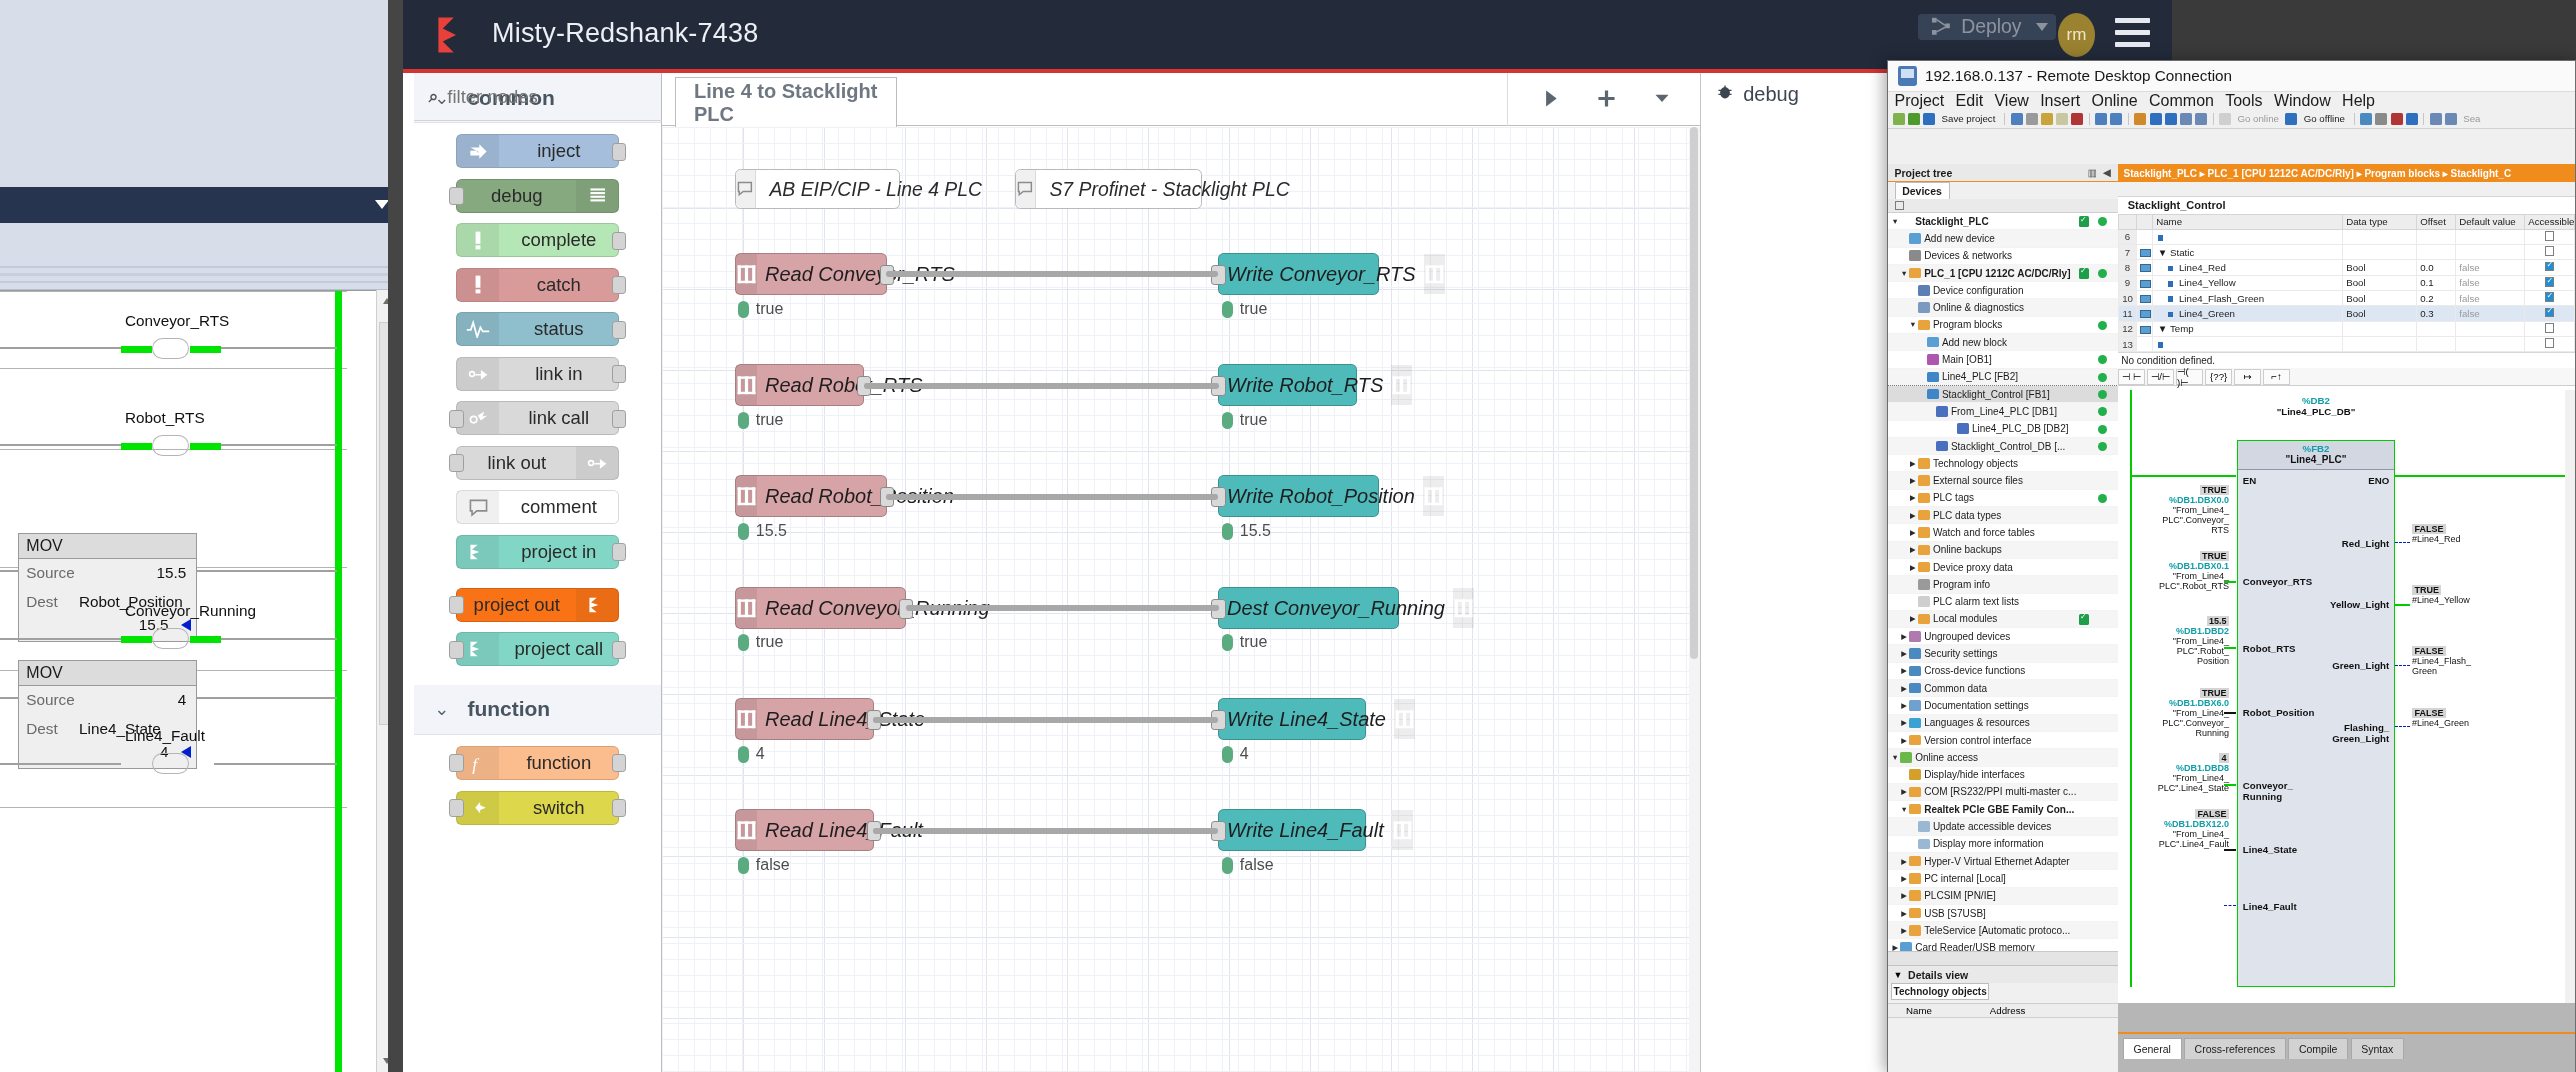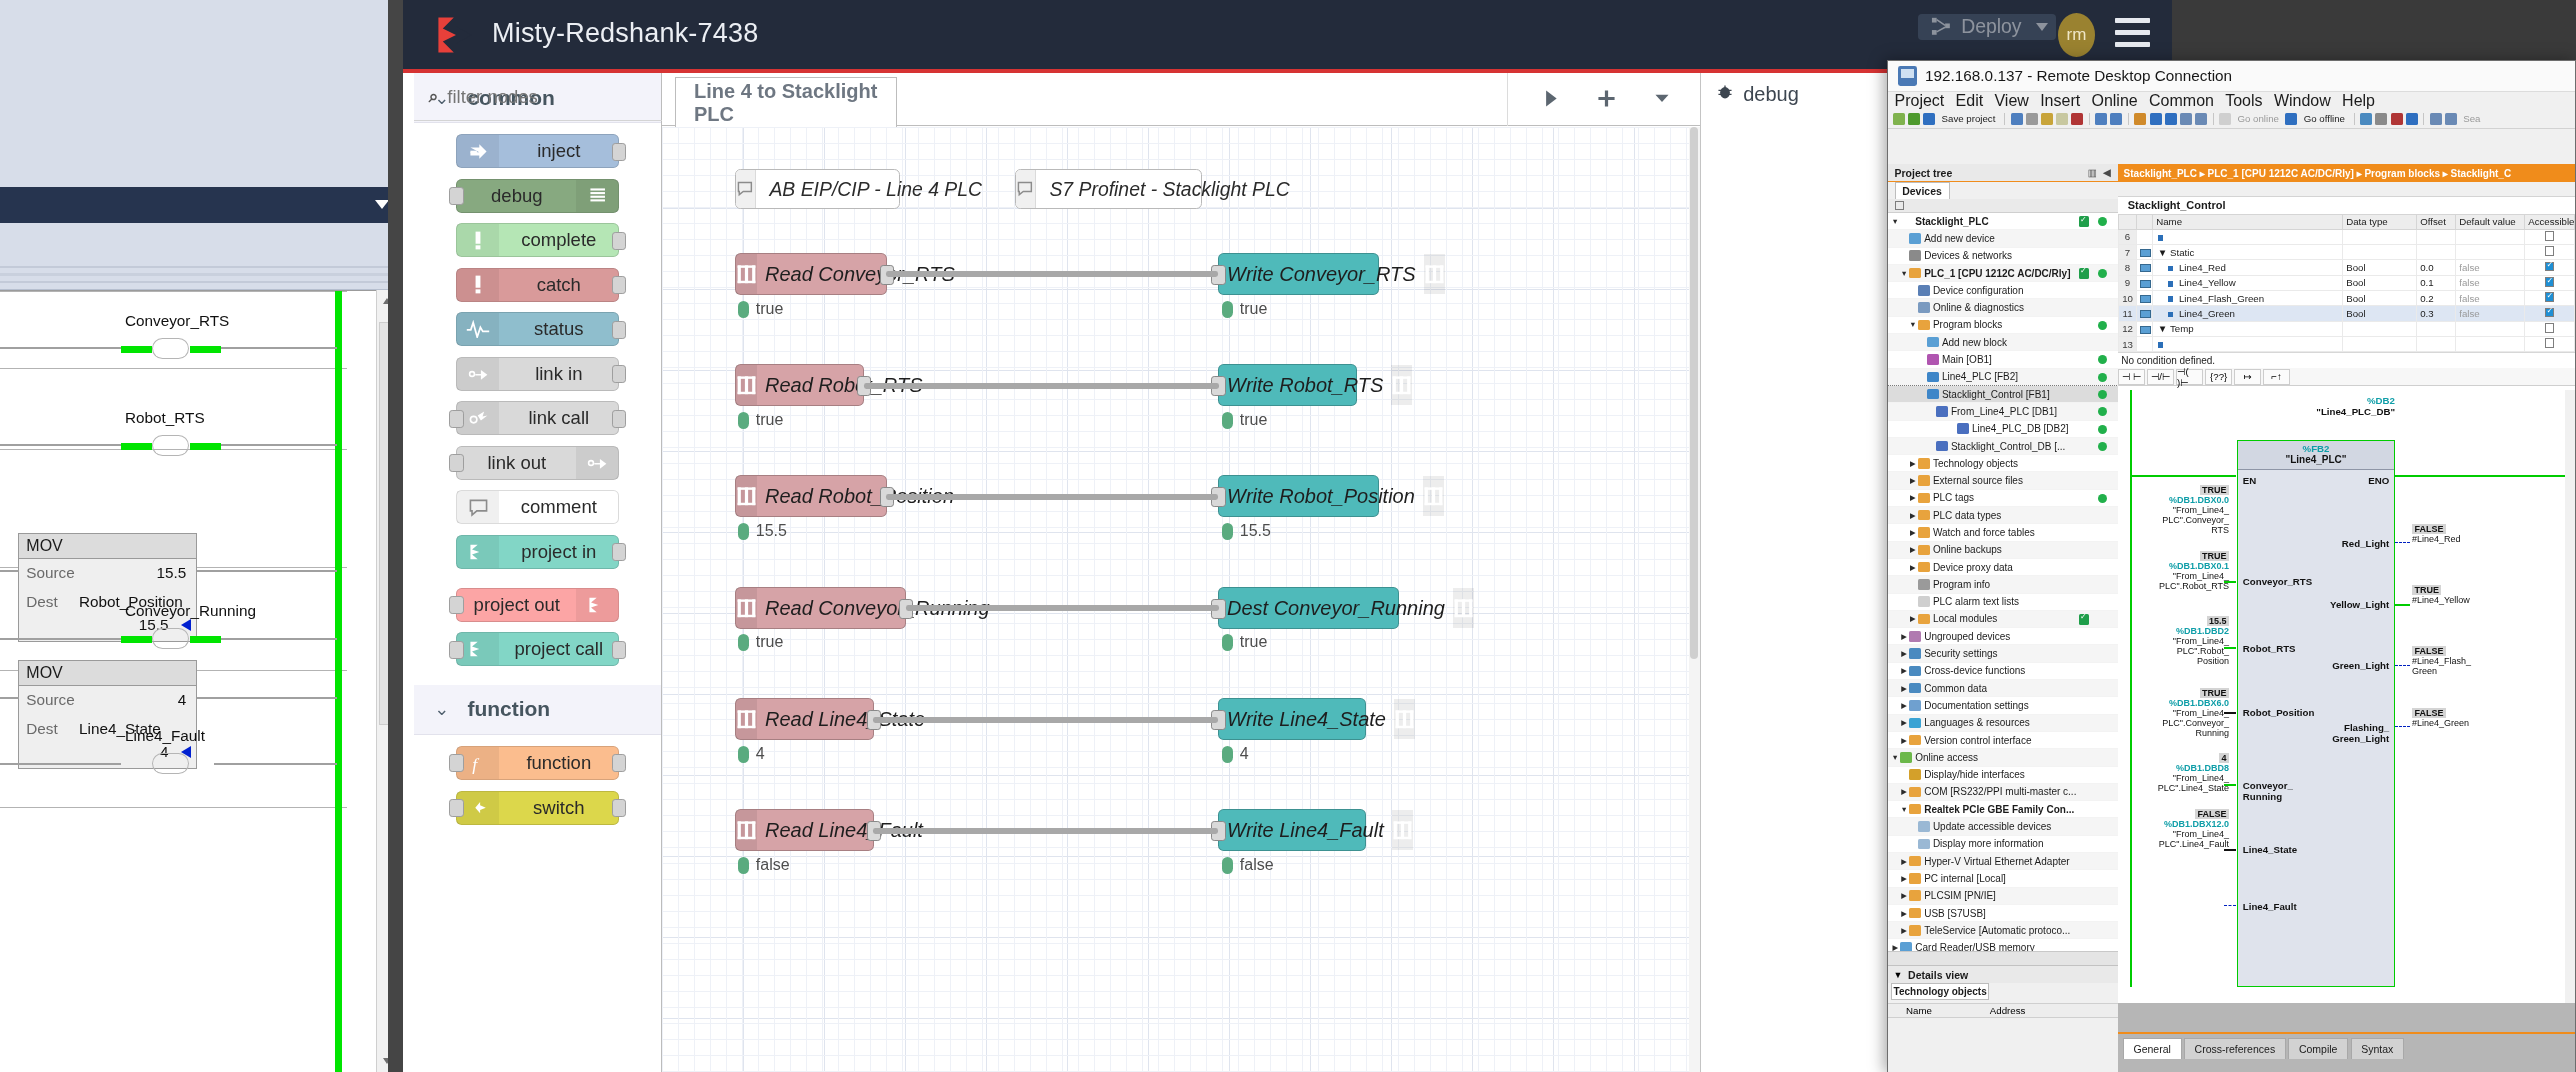--- a/index.html
+++ b/index.html
@@ -228,21 +228,21 @@
   
   #lad { position:absolute; left:0; top:208px; width:459px; height:645px; background:#fff; overflow:hidden; }
   #lad .railL { position:absolute; left:12px; top:0; width:2.4px; height:597px; background:#00cc00; }
   #lad .powerline { position:absolute; left:12px; top:85px; height:2.4px; background:#00cc00; }
   .fbbox { position:absolute; left:119px; top:50px; width:158px; height:547px; background:#dfe3ec;
      border:1.6px solid #00cc00; }
   .fbbox .hdr { height:29px; background:#d2d7e2; border-bottom:0.8px solid #8e95a6; text-align:center; }
   .fbbox .hdr .l1 { font-size:9.7px; color:#0f9ea8; font-weight:bold; padding-top:1.6px; }
   .fbbox .hdr .l2 { font-size:10px; color:#111; font-weight:bold; }
   .fblabel { position:absolute; font-size:9.7px; color:#111; font-weight:bold; }
-  .above { position:absolute; text-align:right; width:158px; left:119px; }
+  .above { position:absolute; text-align:center; width:158px; left:119px; }
   .above .a1 { font-size:9.7px; color:#0f9ea8; font-weight:bold; }
   .above .a2 { font-size:9.7px; color:#111; font-weight:bold; }
   .inlab { position:absolute; text-align:right; font-size:9px; line-height:10px; color:#111; }
   .inlab .v { display:inline-block; background:#d4d4d4; padding:0 2.4px; color:#111; font-weight:bold; font-size:9px; }
   .inlab .a { color:#0f9ea8; font-weight:bold; }
   .outlab { position:absolute; font-size:9px; line-height:10px; color:#111; }
   .outlab .v { display:inline-block; background:#d4d4d4; padding:0 2.4px; font-weight:bold; }
   .glink { position:absolute; height:1.6px; background:#00cc00; }
   .blink { position:absolute; height:0; border-top:1.6px dashed #0020c0; }
 
@@ -484,21 +484,21 @@
           </div>
           <div class="pnode" style="background: rgb(130, 214, 198);">
             <span class="pic">
               <svg width="21" height="18" viewBox="0 0 26 22">
                 <path d="M3 2h9l-7 6 9 3-9 3 7 6H3z" fill="#fff"></path>
               </svg>
             </span>
             <span class="plabel">project in</span>
             <span class="port r"></span>
           </div>
-          <div class="pnode" style="background: #fca5a5; margin-top: 19px;">
+          <div class="pnode" style="background: #f97316; margin-top: 19px;">
             <span class="plabel">project out</span>
             <span class="pic right">
               <svg width="21" height="18" viewBox="0 0 26 22">
                 <path d="M3 2h9l-7 6 9 3-9 3 7 6H3z" fill="#fff"></path>
               </svg>
             </span>
             <span class="port l"></span>
           </div>
           <div class="pnode" style="background: rgb(130, 214, 198);">
             <span class="pic">

